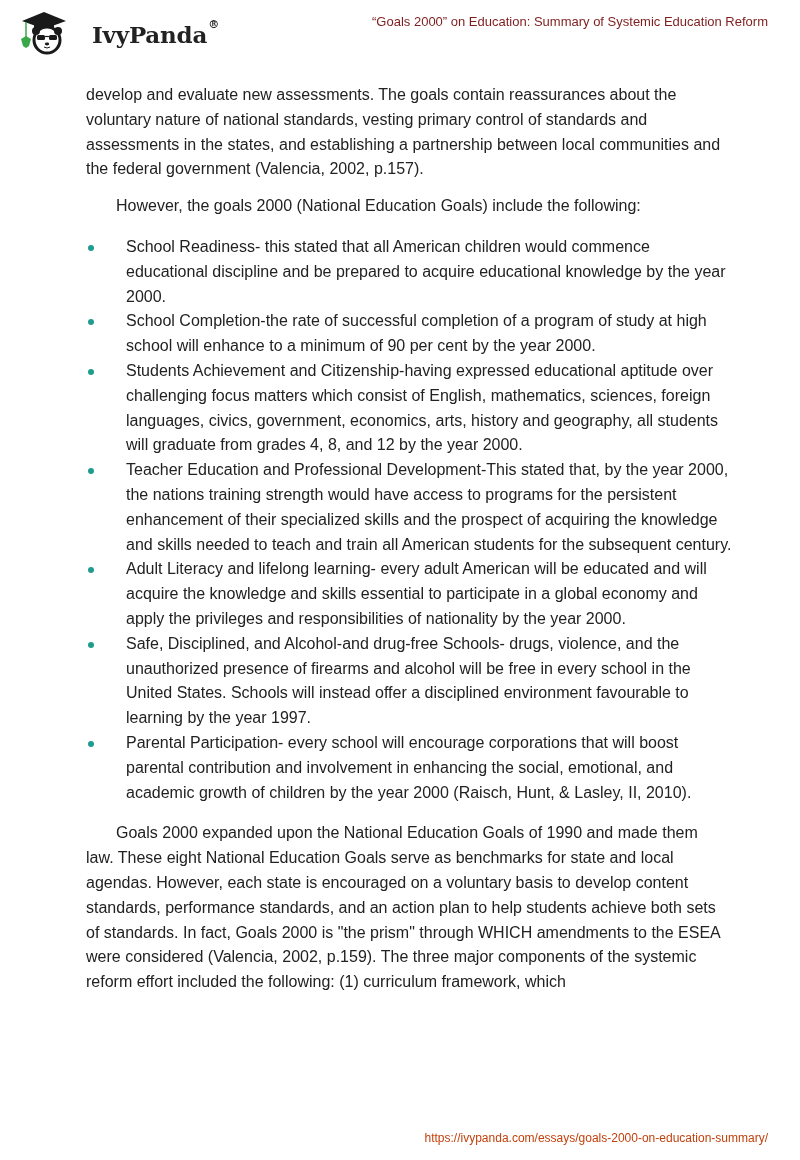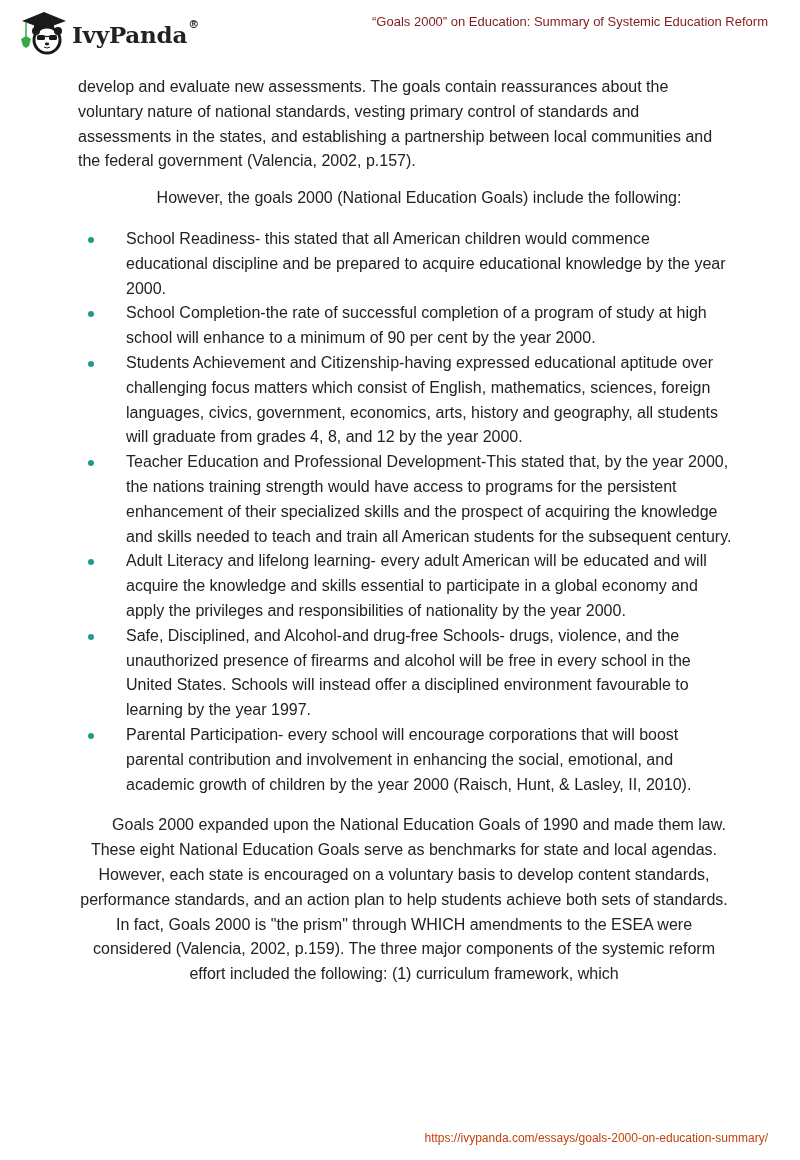--- a/index.html
+++ b/index.html
@@ -28,21 +28,21 @@
     }
     .logo-icon {
       width: 56px; height: 48px;
       display: block;
     }
     .logo-text {
       font-family: "DejaVu Serif", "Liberation Serif", serif;
       font-weight: bold;
       font-size: 23px;
       color: #222;
-      margin-left: 0;
+      margin-left: 20px;
       letter-spacing: -0.2px;
       position: relative;
       top: 2px;
     }
     .logo-reg {
       font-size: 11px;
       vertical-align: top;
       position: relative;
       top: -3px;
       margin-left: 1px;
@@ -58,28 +58,27 @@
     .content {
       position: absolute;
       left: 74px;
       top: 71px;
       width: 660px;
       font-size: 16px;
       line-height: 24.8px;
       color: #222;
     }
     .content p {
-      margin: 4px;
+      margin: 12px;
     }
     .p-cont {
       margin-bottom: 12px !important;
     }
     .p-indent {
       text-indent: 30px;
-      text-align: center;
     }
     .p-intro {
       margin-bottom: 16px !important;
     }
     ul.goals {
       list-style: none;
       margin: 16px 0 16px 0;
       padding: 0;
     }
     ul.goals li {

